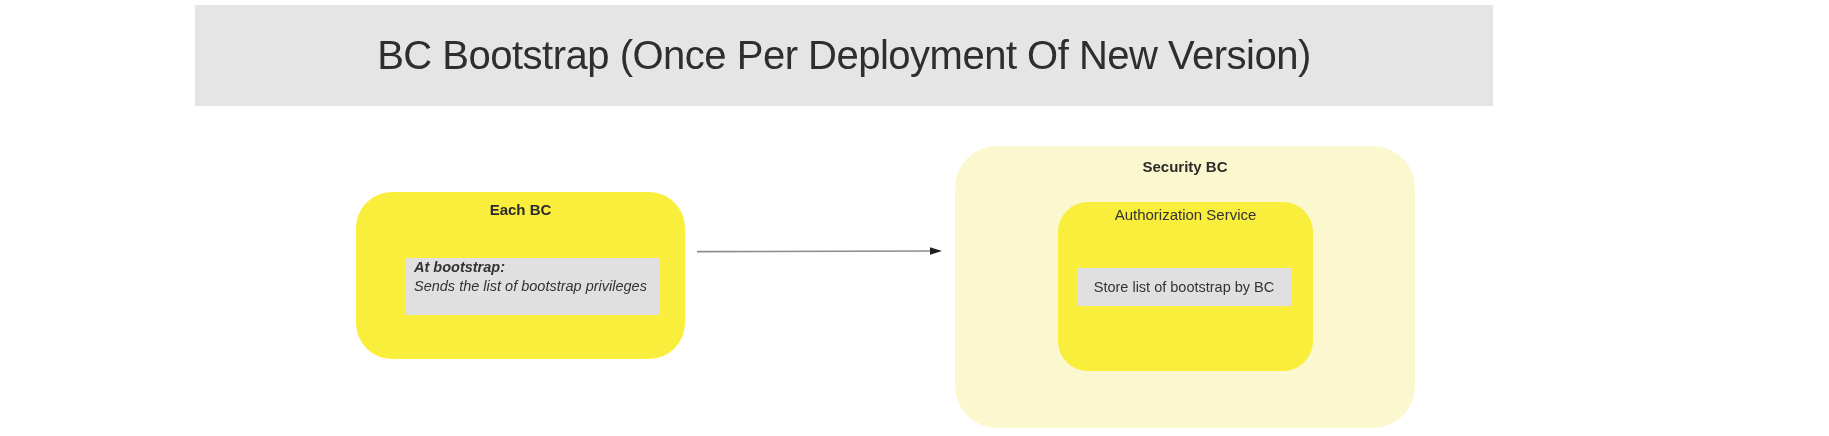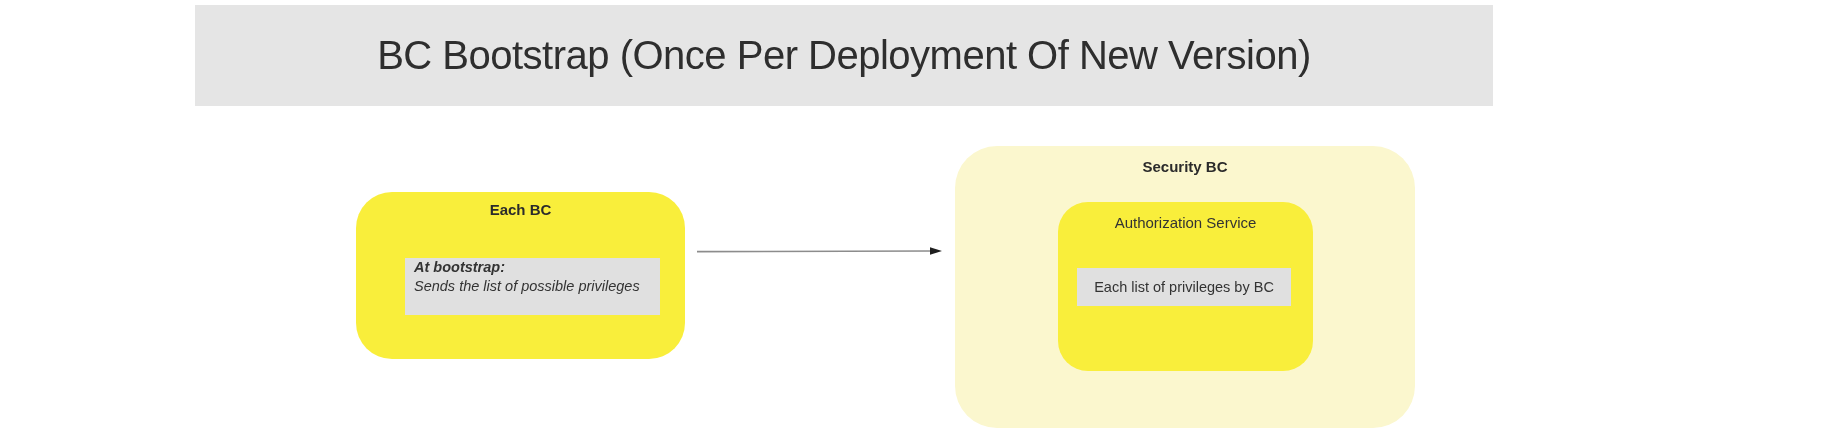--- a/index.html
+++ b/index.html
@@ -77,54 +77,54 @@
     left:955px;top:146px;width:460px;height:282px;
     background:var(--pale-yellow);
     border-radius:42px;
     padding-top:12px;
   }
   
   .node-auth-service{
     left:103px;top:56px;width:255px;height:169px;
     background:var(--bright-yellow);
     border-radius:30px;
-    padding-top:12px;
+    padding-top:4px;
   }
   .note-auth{
     left:19px;top:66px;width:214px;height:38px;
     display:flex;align-items:center;justify-content:center;
     white-space:nowrap;
   }
 </style>
 </head>
 <body>
 
 <div class="stage">
 
   <div class="title-banner">
     <div class="title-text">BC Bootstrap (Once Per Deployment Of New Version)</div>
   </div>
 
   <div class="node node-each-bc">
     <div class="node-label bold-label">Each BC</div>
     <div class="note note-each-bc">
       <div class="note-title">At bootstrap:</div>
-      <div class="note-body">Sends the list of possible privileges</div>
+      <div class="note-body">Sends the list of bootstrap privileges</div>
     </div>
   </div>
 
   <svg class="arrow" width="246" height="12" viewBox="0 0 246 12" aria-hidden="true">
     <line x1="0" y1="6.6" x2="234" y2="6"></line>
     <polygon points="233,2.2 245,6 233,9.8"></polygon>
   </svg>
 
   <div class="node node-security-bc">
     <div class="node-label bold-label">Security BC</div>
 
     <div class="node node-auth-service">
       <div class="node-label regular-label">Authorization Service</div>
       <div class="note note-auth">
-        <span class="note-body">Each list of privileges by BC</span>
+        <span class="note-body">Store list of bootstrap by BC</span>
       </div>
     </div>
   </div>
 
 </div>
 
 </body></html>

